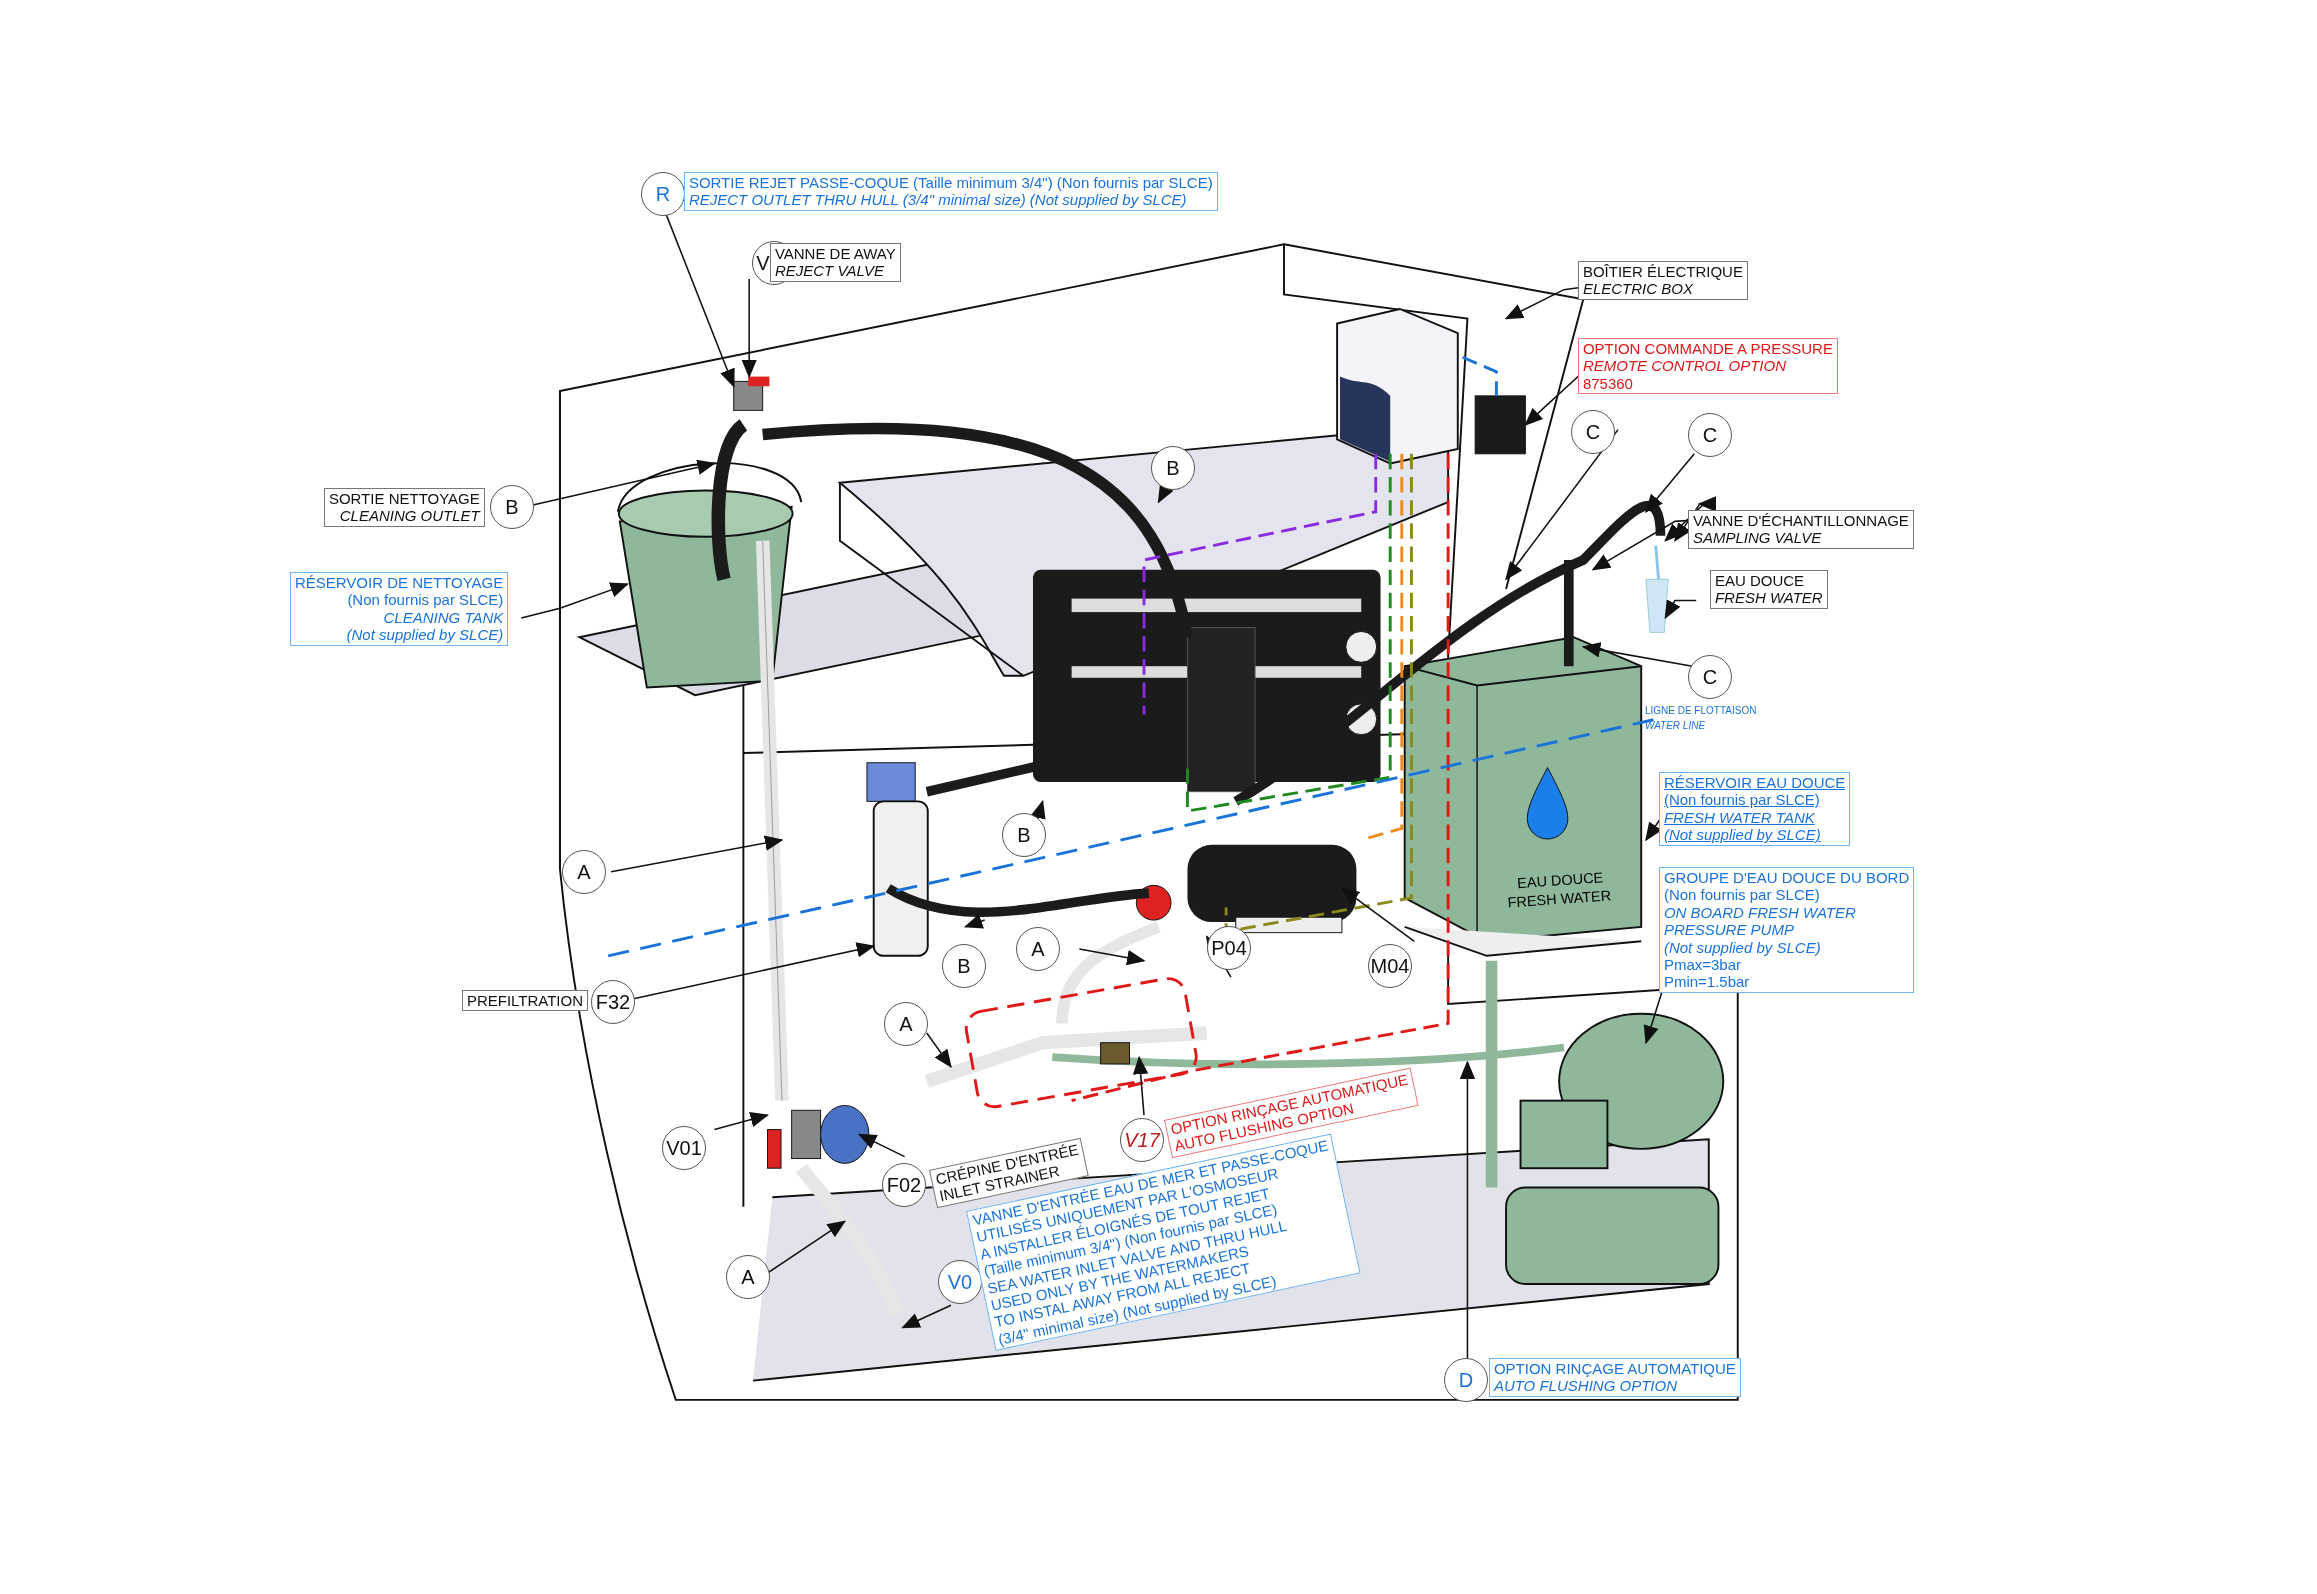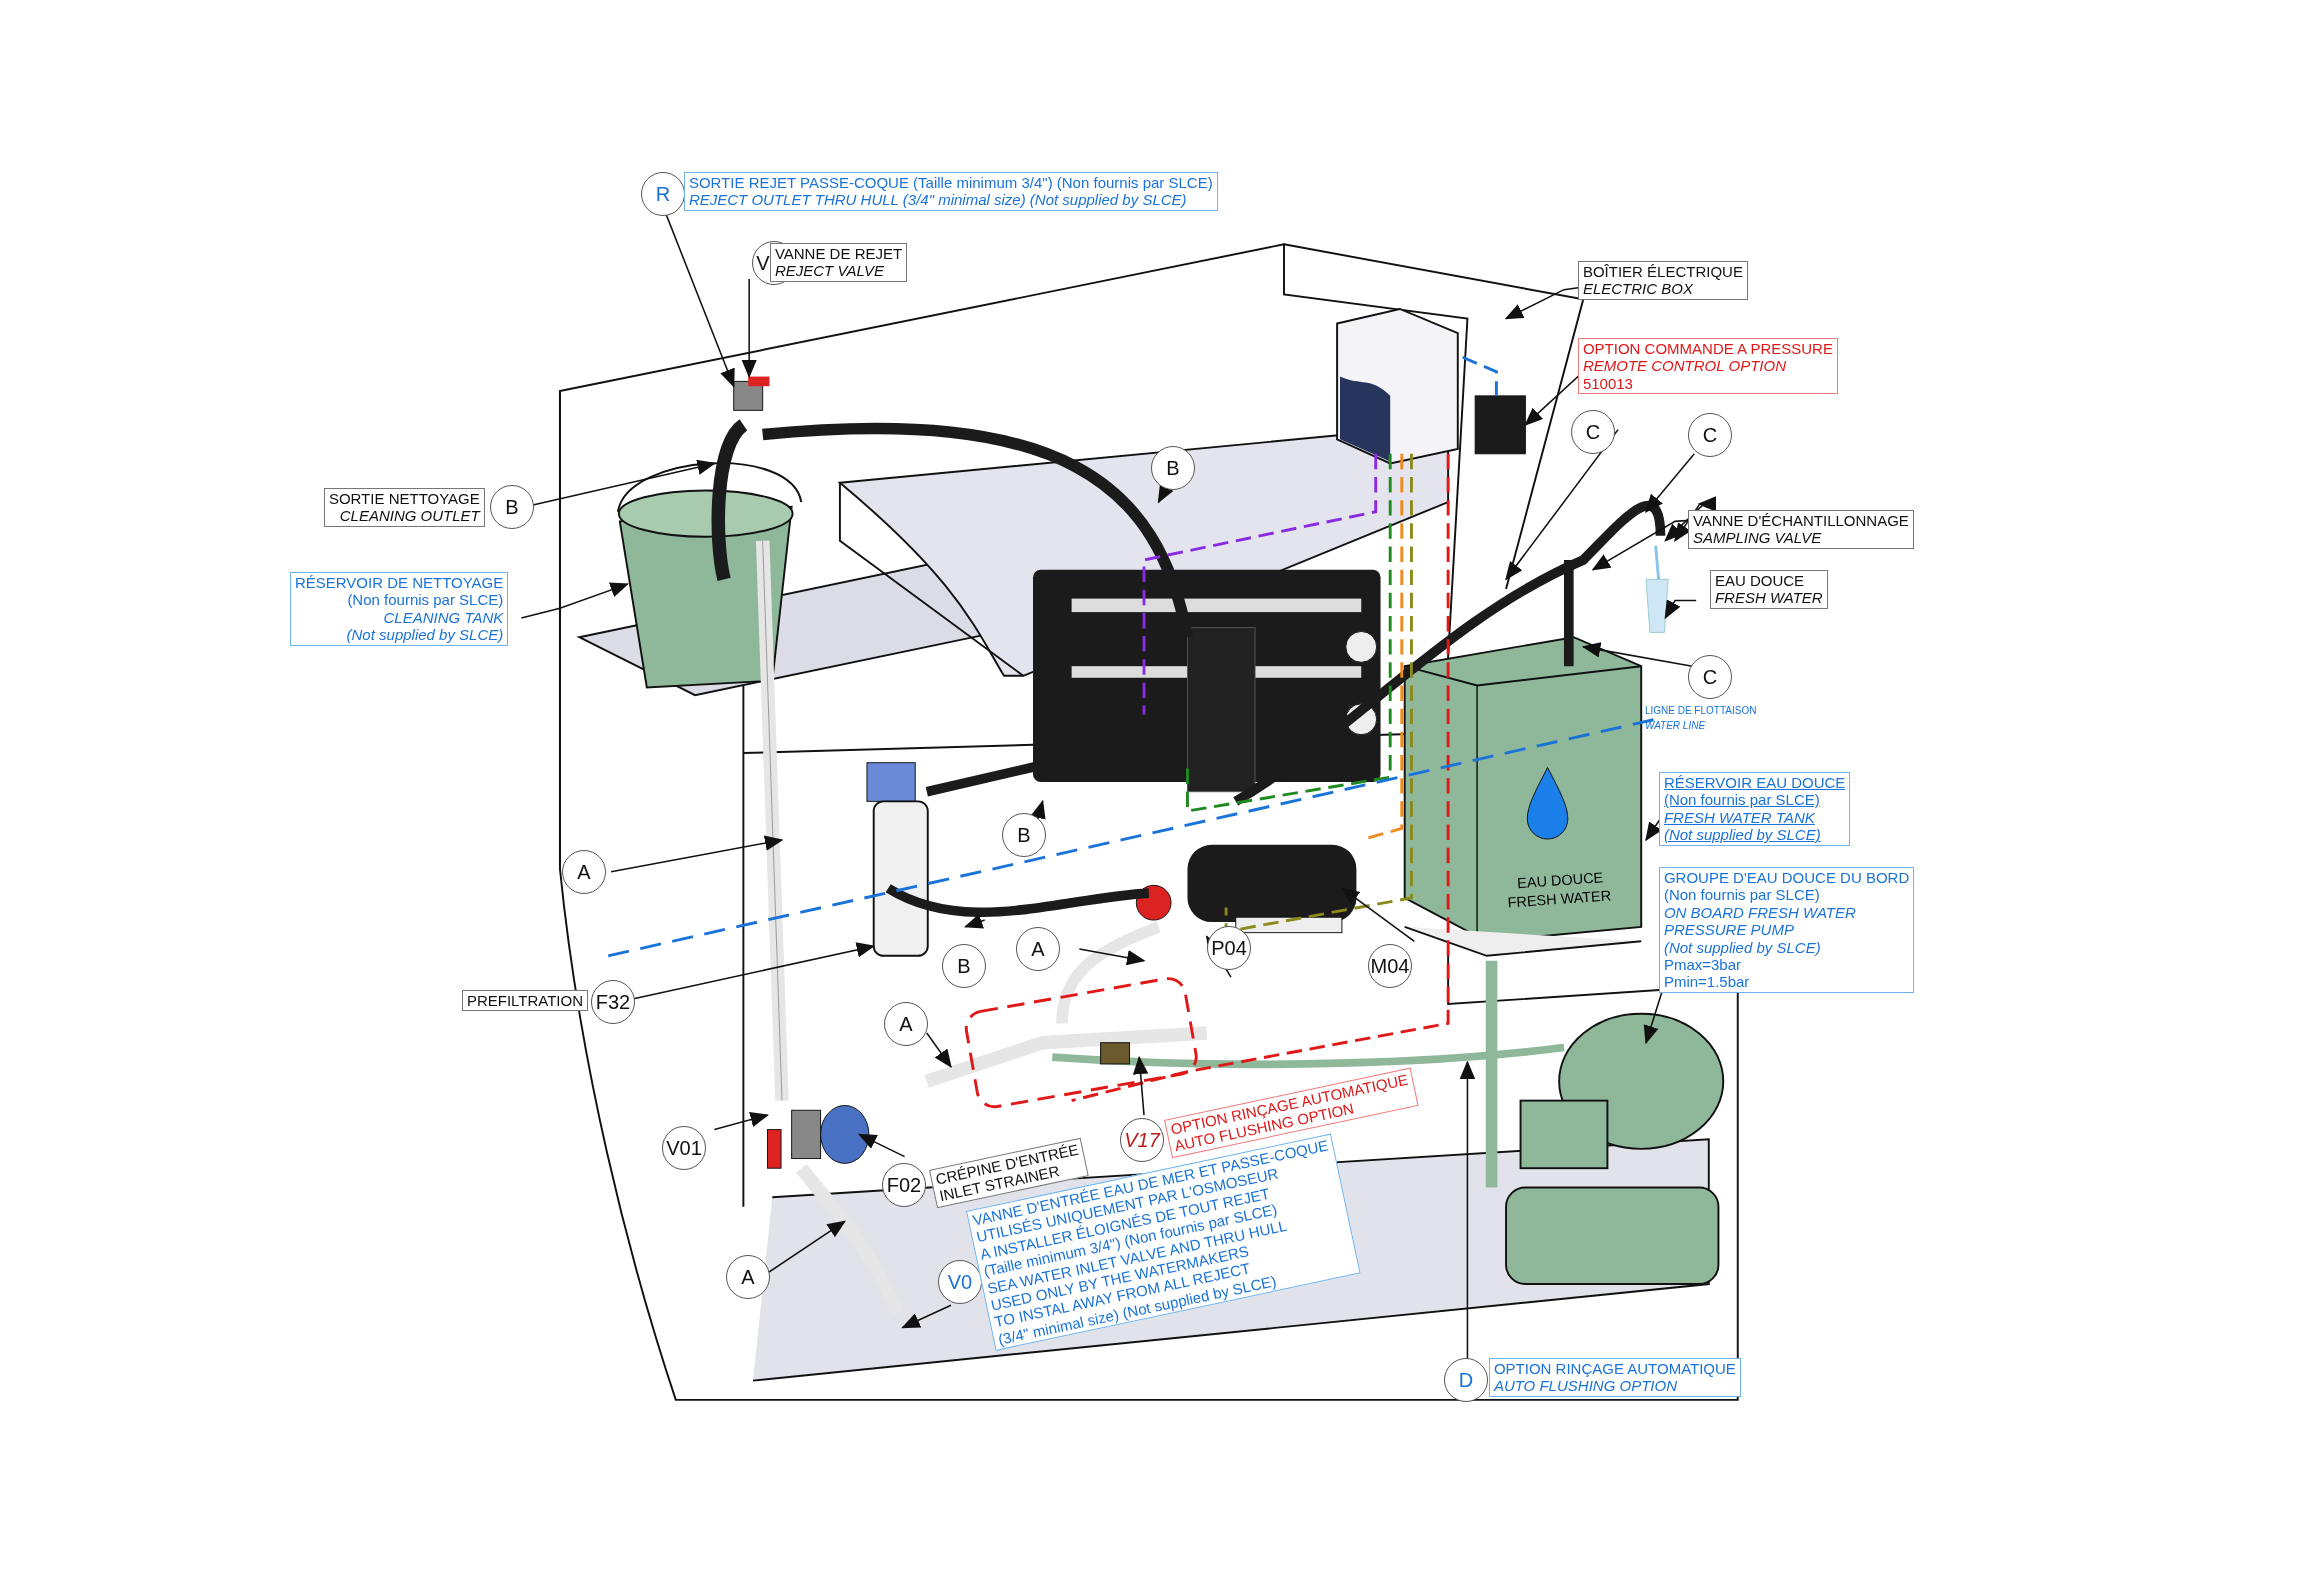--- a/index.html
+++ b/index.html
@@ -170,33 +170,33 @@
 </svg>
 
 <div class="bub b" style="left:641px;top:172px;">R</div>
 <div class="lbl blu" style="left:684px;top:172px;">
   <div>SORTIE REJET PASSE-COQUE (Taille minimum 3/4") (Non fournis par SLCE)</div>
   <div class="it">REJECT OUTLET THRU HULL (3/4" minimal size) (Not supplied by SLCE)</div>
 </div>
 
 <div class="bub" style="left:728px;top:241px;margin-left:24px;">V50</div>
 <div class="lbl blk" style="left:770px;top:243px;">
-  <div>VANNE DE REJET</div>
+  <div>VANNE DE AWAY</div>
   <div class="it">REJECT VALVE</div>
 </div>
 
 <div class="lbl blk" style="left:1578px;top:261px;">
   <div>BOÎTIER ÉLECTRIQUE</div>
   <div class="it">ELECTRIC BOX</div>
 </div>
 
 <div class="lbl red" style="left:1578px;top:338px;">
   <div>OPTION COMMANDE A PRESSURE</div>
   <div class="it">REMOTE CONTROL OPTION</div>
-  <div>510013</div>
+  <div>875360</div>
 </div>
 
 <div class="lbl blk r" style="left:324px;top:488px;">
   <div>SORTIE NETTOYAGE</div>
   <div class="it">CLEANING OUTLET</div>
 </div>
 <div class="bub" style="left:490px;top:485px;">B</div>
 
 <div class="lbl blu r" style="left:290px;top:572px;">
   <div>RÉSERVOIR DE NETTOYAGE</div>

